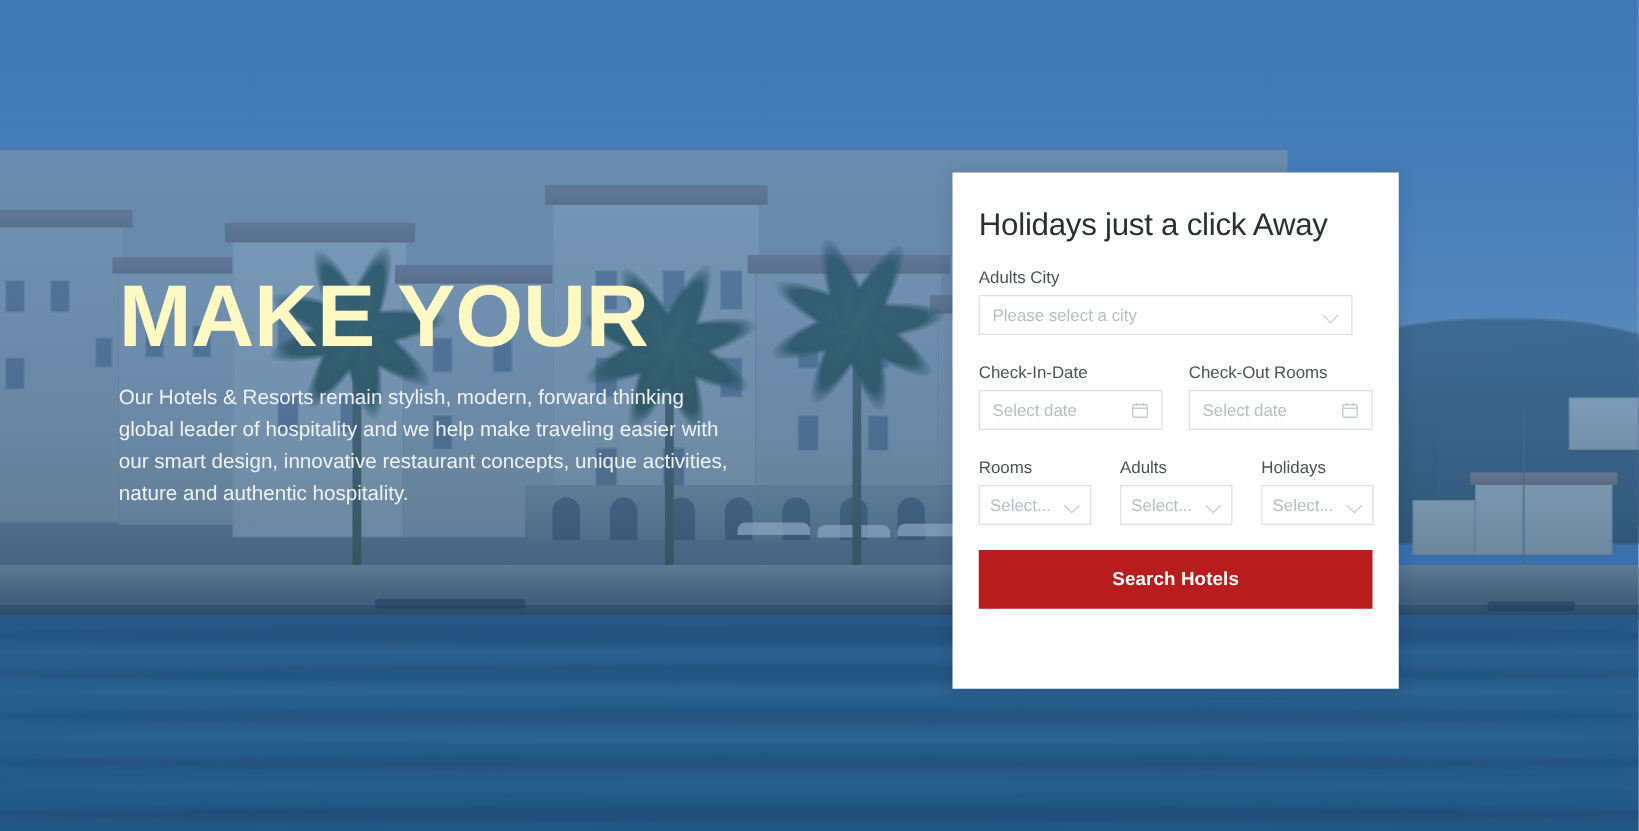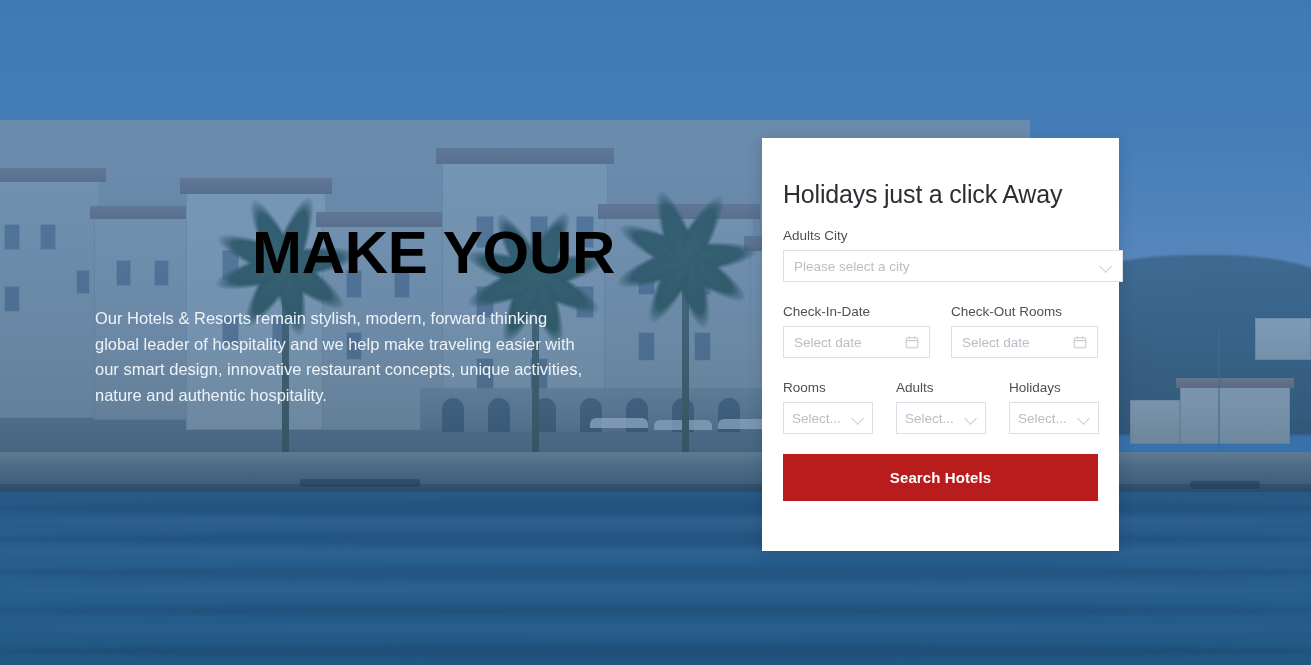--- a/index.html
+++ b/index.html
@@ -163,45 +163,44 @@
   }
 
   
   .hero {
     position: absolute;
     left: 95px; top: 222px;
     width: 520px;
     z-index: 15;
   }
   .hero h1 {
-    color: #000000;
-    font-size: 60px;
+    color: #fef9c3;
+    font-size: 70px;
     line-height: 62px;
     font-weight: 700;
     letter-spacing: -0.3px;
     text-transform: uppercase;
-    text-align: right;
   }
   .hero p {
     margin-top: 22px;
     color: #eef3f8;
     font-size: 16.5px;
     line-height: 25.5px;
     font-weight: 400;
     width: 500px;
   }
 
   
   .card {
     position: absolute;
     left: 762px; top: 138px;
     width: 357px; height: 413px;
     background: #ffffff;
     box-shadow: 0 2px 14px rgba(10,30,60,.18);
-    padding: 42px 21px 0 21px;
+    padding: 28px 21px 0 21px;
     z-index: 18;
   }
   .card h2 {
     font-size: 25px;
     font-weight: 400;
     color: #2b2f33;
     letter-spacing: -.2px;
     margin-bottom: 19px;
   }
   .field-label {
@@ -436,21 +435,21 @@
     </h1>
     <p>Our Hotels &amp; Resorts remain stylish, modern, forward thinking global leader of hospitality and we help make traveling easier with our smart design, innovative restaurant concepts, unique activities, nature and authentic hospitality.</p>
   </div>
 
   <div class="card">
 
     <h2>Holidays just a click Away</h2>
 
     <div class="group">
       <div class="field-label">Adults City</div>
-      <div class="ctrl" style="width:340px;">
+      <div class="ctrl" style="width:299px;">
         <span class="ph">Please select a city</span>
         <span class="chev"></span>
       </div>
     </div>
 
     <div class="spacer-22"></div>
 
     <div class="row">
       <div class="group" style="width:147px; margin-right:21px;">
         <div class="field-label">Check-In-Date</div>

